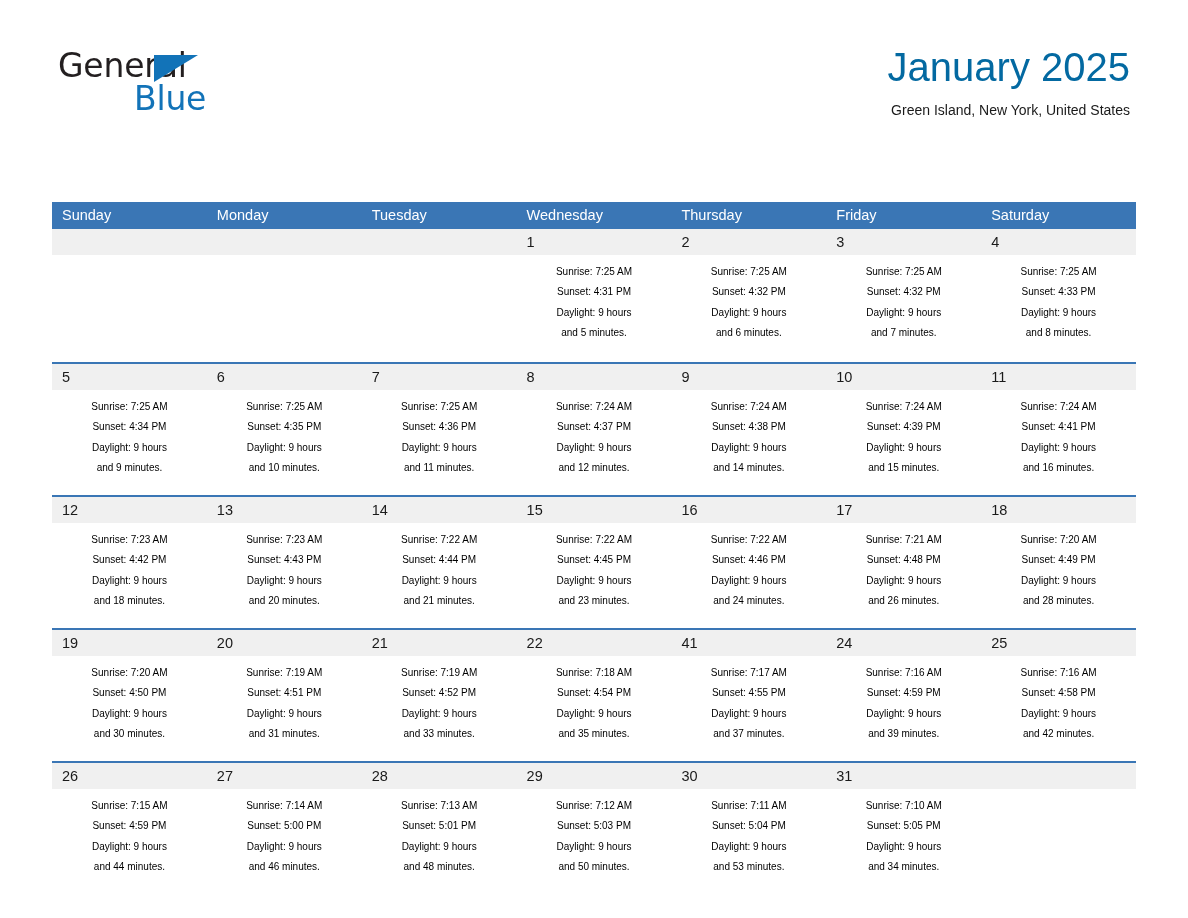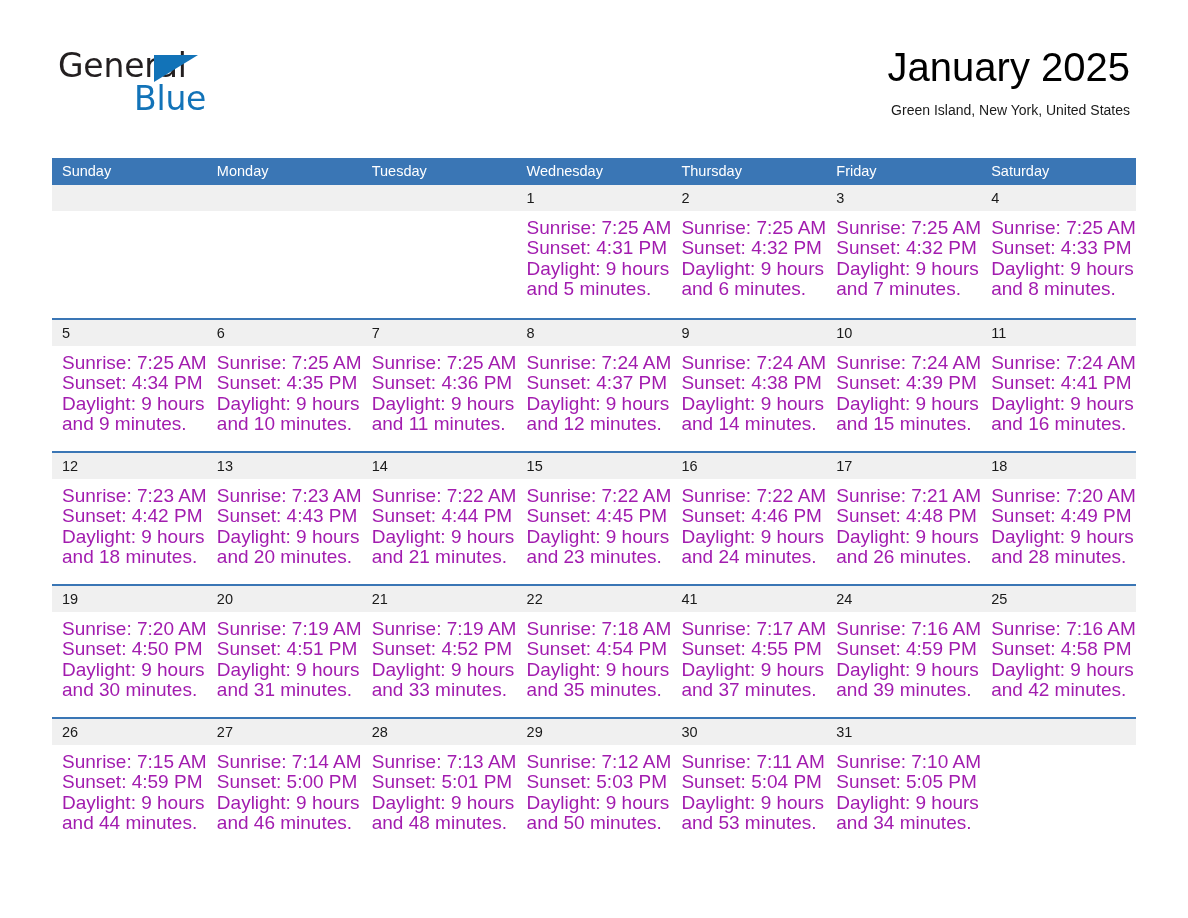--- a/index.html
+++ b/index.html
@@ -72,21 +72,21 @@
   }
   .title-block {
     position: absolute;
     right: 58px;
     top: 46px;
     text-align: right;
   }
   .cal-title {
     font-size: 40px;
     font-weight: 400;
-    color: #000000;
+    color: #0369a1;
     letter-spacing: 0px;
     line-height: 1.05;
   }
   .cal-subtitle {
     margin-top: 14px;
     font-size: 14px;
     font-weight: 400;
     color: #1a1a1a;
   }
 
@@ -94,20 +94,21 @@
   .calendar {
     position: absolute;
     left: 52px;
     top: 158px;
     width: 1084px;
   }
   .weekdays {
     display: flex;
     background: #3a76b5;
     height: 27px;
+    margin-top: 44px;
   }
   .weekday {
     flex: 1 1 0;
     color: #ffffff;
     font-size: 14.5px;
     line-height: 27px;
     padding-left: 10px;
     box-sizing: border-box;
     white-space: nowrap;
   }
@@ -134,23 +135,24 @@
     background: #f0f0f0;
   }
   .daynum {
     font-size: 14.5px;
     color: #1a1a1a;
     line-height: 26px;
     padding-left: 10px;
   }
   .day-info {
     padding: 7px 10px 0 10px;
-    font-size: 19px;
+    font-size: 10px;
     line-height: 20.3px;
-    color: #a21caf;
+    color: #000000;
+    text-align: center;
   }
   .day-info div {
     white-space: nowrap;
   }
 </style>
 </head>
 <body>
 
 <div class="page">
 

